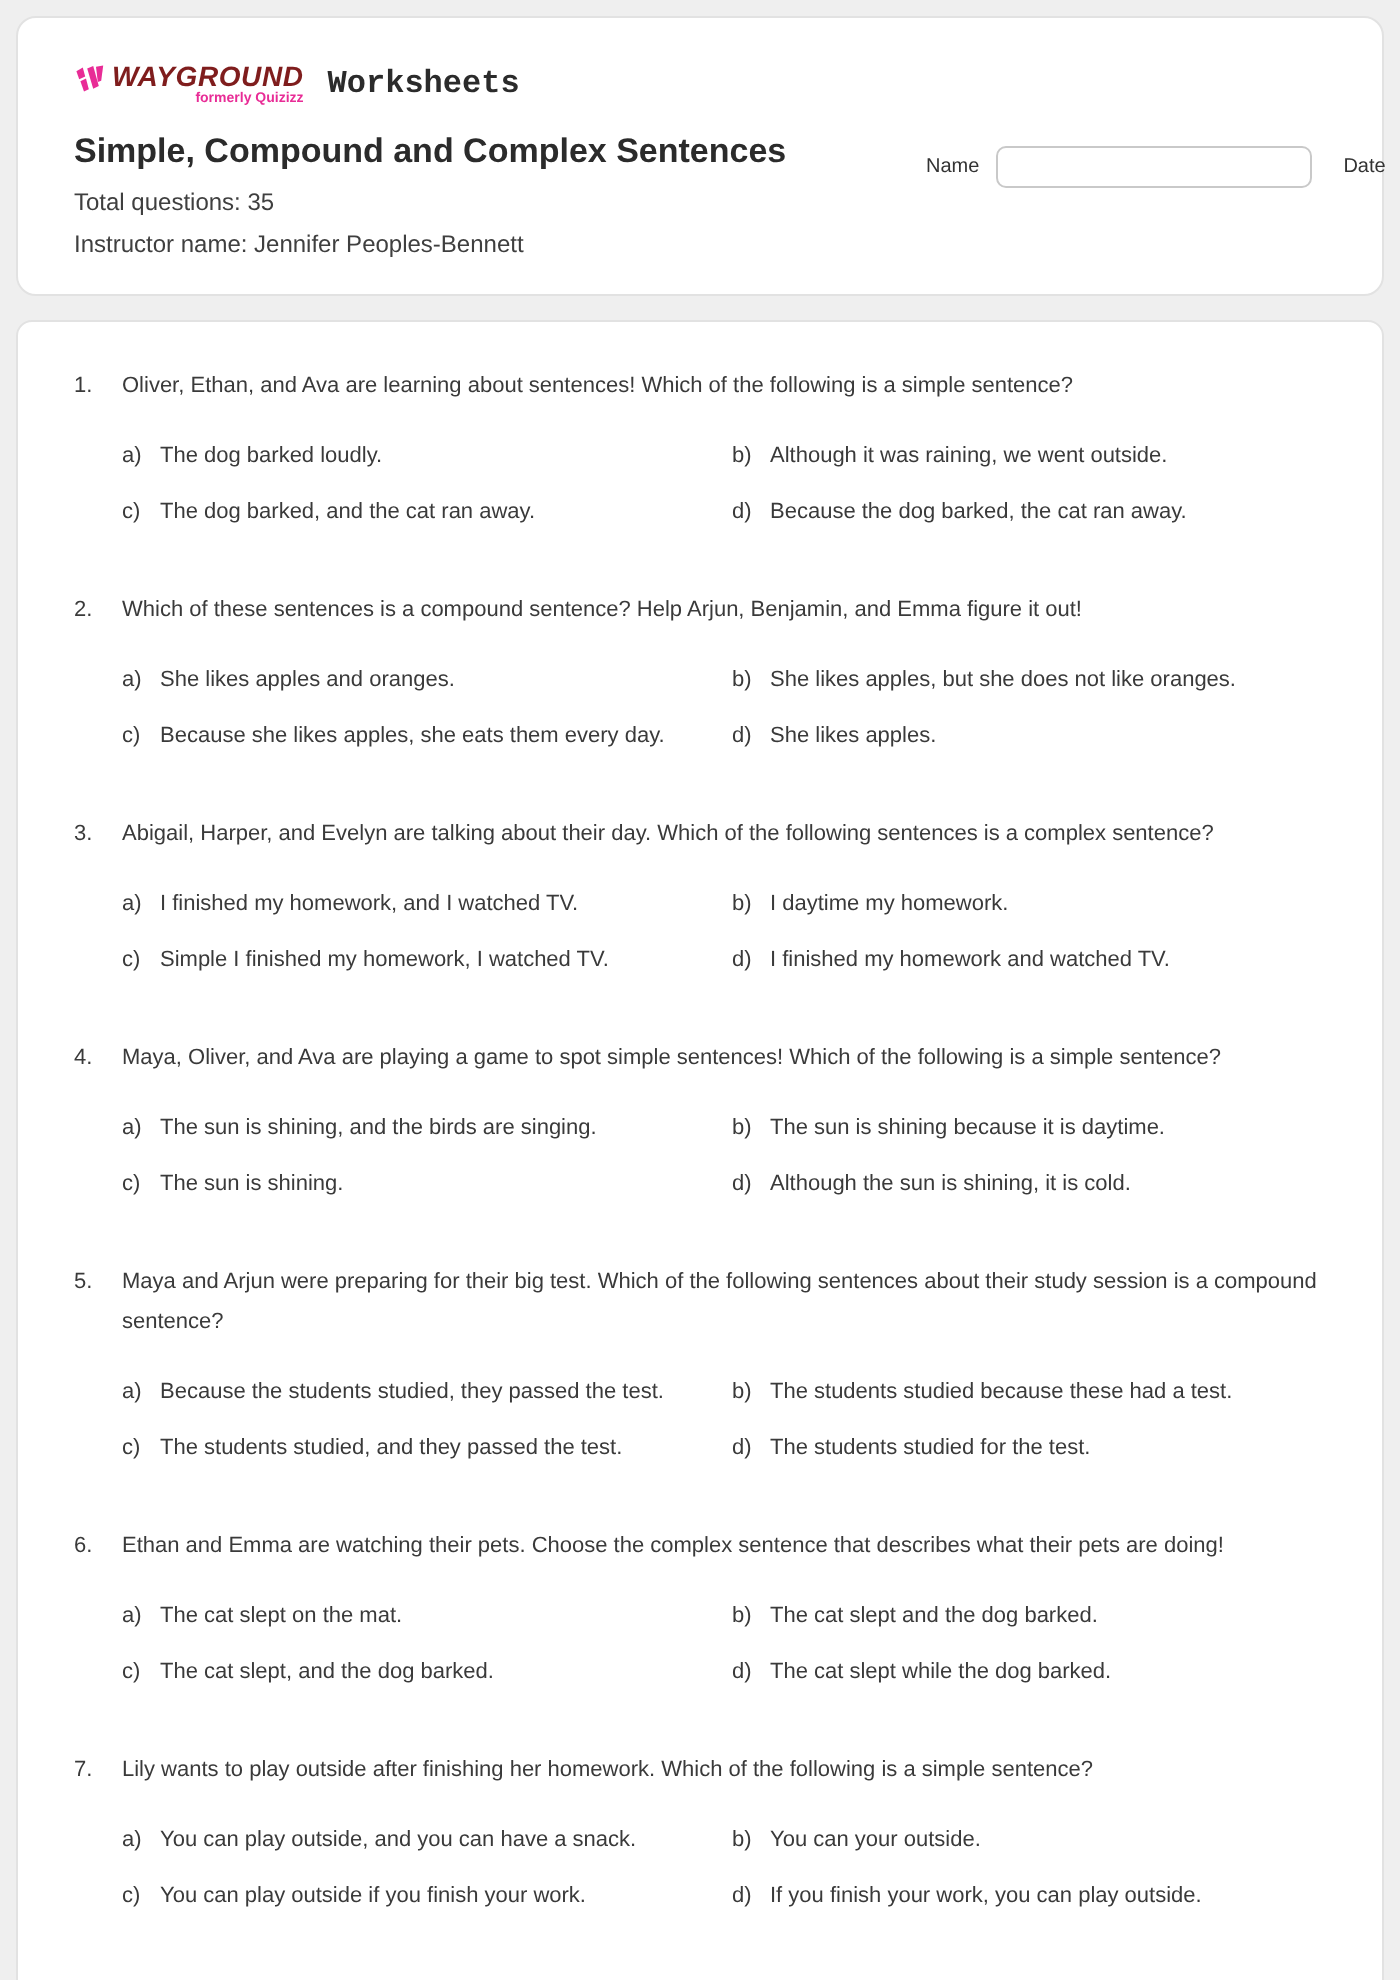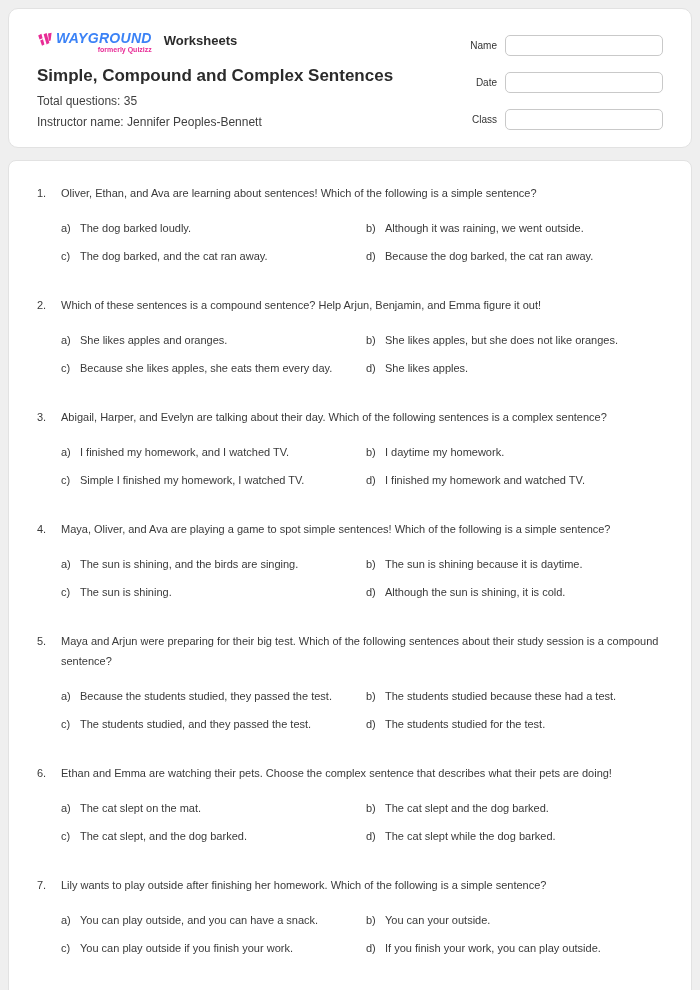--- a/index.html
+++ b/index.html
@@ -35,51 +35,52 @@
     margin-bottom: 12px;
   }
   .logo { display: flex; align-items: flex-start; gap: 3px; }
   .logo-mark { margin-top: 1px; }
   .logo-text { display: flex; flex-direction: column; align-items: flex-end; }
   .logo-word {
     font-size: 14px;
     font-weight: bold;
     font-style: italic;
     letter-spacing: 0.3px;
-    color: #3b82f6;
+    color: #7f1d1d;
     line-height: 14px;
   }
   .logo-tagline {
     font-size: 7px;
     font-weight: bold;
     color: #e82c96;
     line-height: 9px;
   }
   .product-name {
-    font-size: 13px;
+    font-size: 16px;
     font-weight: bold;
     color: #2b2b2b;
     margin-top: 2px;
+    font-family: Liberation Mono, monospace;
   }
   .ws-title {
     font-size: 17px;
     font-weight: bold;
     color: #2b2b2b;
     margin-bottom: 8px;
   }
   .ws-meta {
     font-size: 12px;
     color: #3f3f3f;
     margin-bottom: 7px;
   }
 
   .header-right {
     width: 200px;
     display: flex;
-    flex-direction: column;
+    flex-direction: row;
     justify-content: flex-start;
     gap: 16px;
     padding-top: 4px;
   }
   .field-row {
     display: flex;
     align-items: center;
     justify-content: flex-end;
     gap: 8px;
   }

